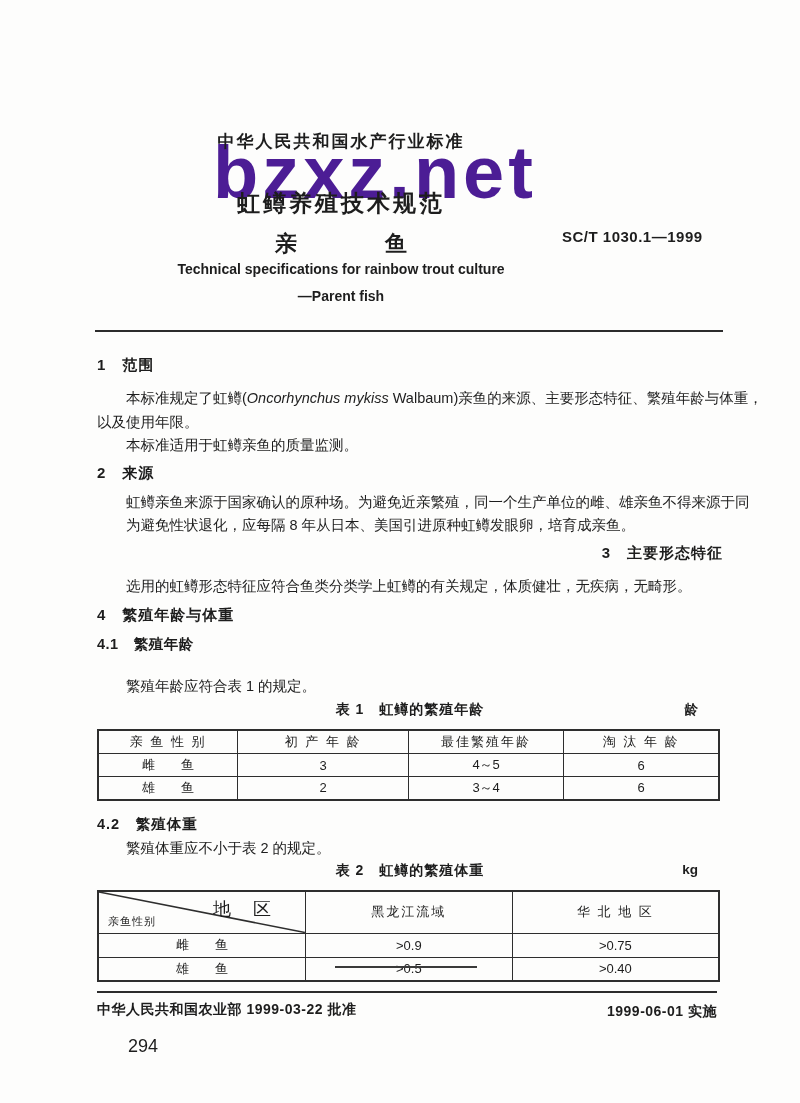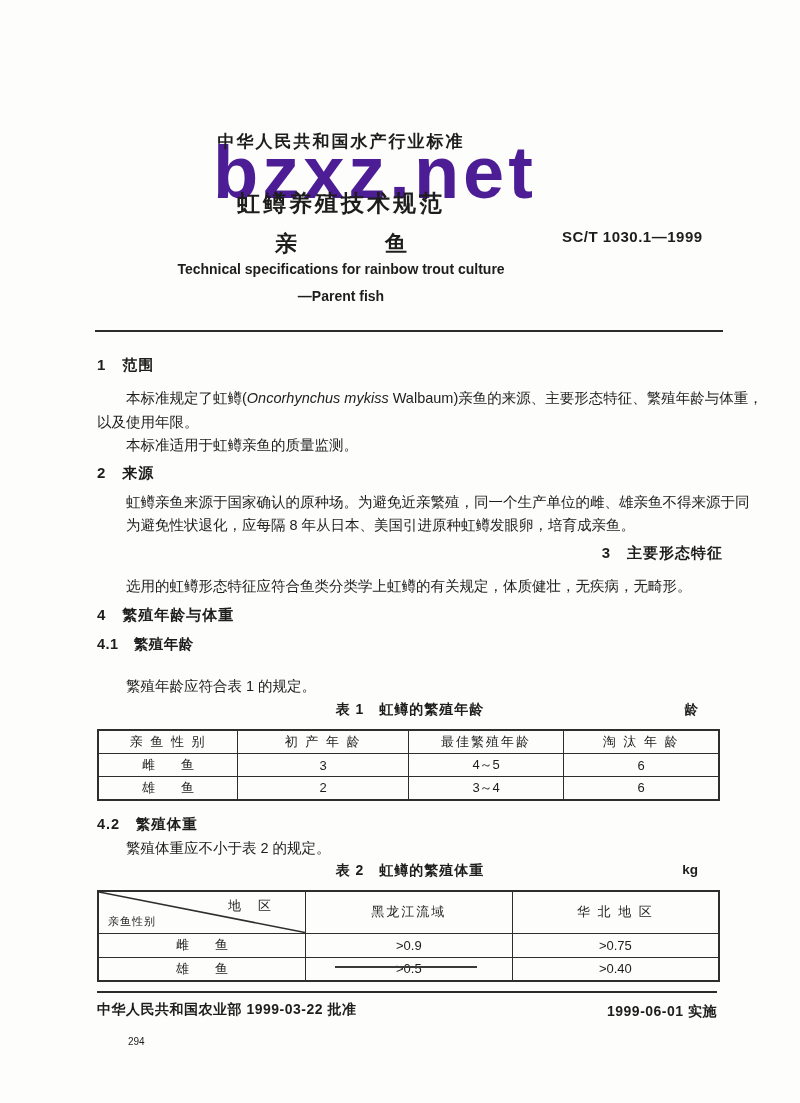--- a/index.html
+++ b/index.html
@@ -50,29 +50,29 @@
   
   table { width:623px; border-collapse:collapse; table-layout:fixed; margin-top:8px; }
   td, th { border:1.5px solid #2e2e2e; font-size:13px; text-align:center; font-weight:normal; }
   table { border:2px solid #2e2e2e; }
   .t1 th { height:24px; letter-spacing:2px; }
   .t1 td { height:23px; }
   .t2 th { height:42px; letter-spacing:2px; }
   .t2 td { height:24px; }
   .diag { position:relative; overflow:hidden; }
   .diag svg { position:absolute; inset:0; width:100%; height:100%; }
-  .diag .dtop { position:absolute; top:5px; right:32px; font-size:13px; letter-spacing:2px; }
+  .diag .dtop { position:absolute; top:5px; right:32px; font-size:18px; letter-spacing:2px; }
   .diag .dbot { position:absolute; bottom:4px; left:9px; font-size:11px; letter-spacing:1px; }
 
   
   .mini-rule   { position:absolute; left:335px; top:966px; width:142px; height:2px; background:#3a3a3a; }
   .footer-rule { position:absolute; left:97px;  top:991px; width:620px; height:2px; background:#2c2c2c; }
   .footer-left { position:absolute; left:97px;  top:1001px; font-size:14px; font-weight:bold; letter-spacing:.5px; }
   .footer-right{ position:absolute; right:83px; top:1003px; font-size:14px; font-weight:bold; letter-spacing:.5px; }
-  .page-num    { position:absolute; left:128px; top:1036px; font-size:10px; }
+  .page-num    { position:absolute; left:128px; top:1036px; font-size:18px; }
 </style>
 </head>
 <body>
 
 <div class="page">
 
   <div class="watermark">bzxz.net</div>
 
   <div class="layer">
 

